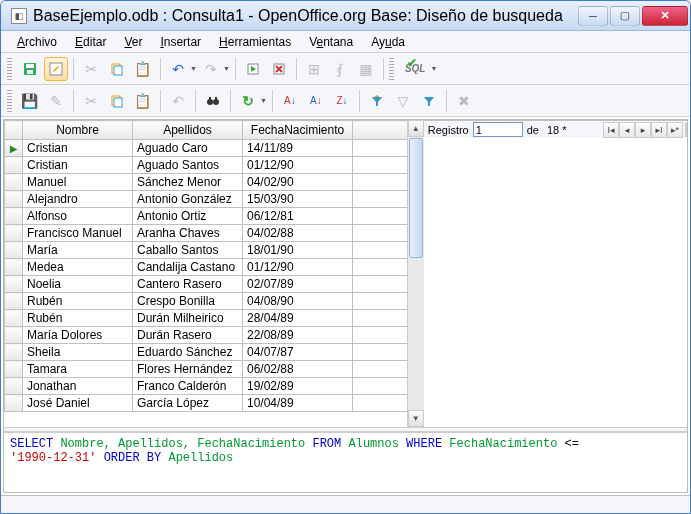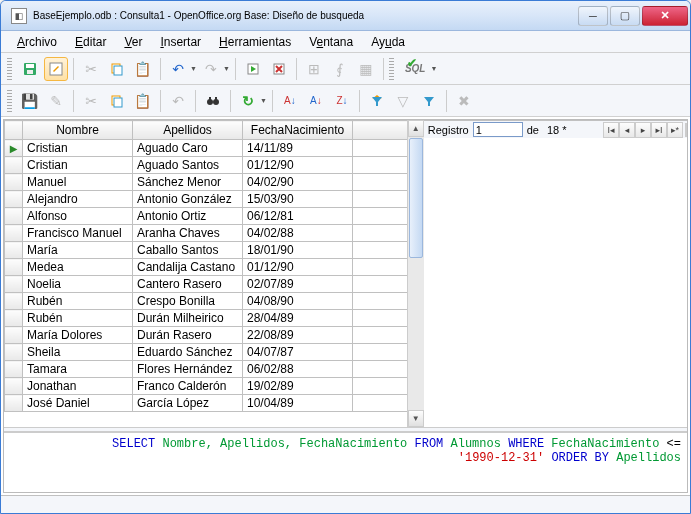--- a/index.html
+++ b/index.html
@@ -1,20 +1,20 @@
 <!DOCTYPE html>
 <html><head>
 <meta charset="utf-8">
 <style>
 * { box-sizing: border-box; margin: 0; padding: 0; }
 body { font-family: "Segoe UI", Tahoma, sans-serif; font-size: 12px; background: #fff; width: 691px; height: 514px; overflow: hidden; }
 .window { width: 691px; height: 514px; border: 1px solid #3a7bd5; border-radius: 6px 6px 0 0; display: flex; flex-direction: column; background: #fff; box-shadow: 0 0 3px rgba(0,0,0,0.3); }
 .titlebar { height: 30px; background: linear-gradient(to bottom, #e8f0fb 0%, #d8e6f8 50%, #c4d9f3 100%); border-bottom: 1px solid #9bb7dd; display: flex; align-items: center; padding: 0 2px 0 10px; border-radius: 5px 5px 0 0; }
 .title-icon { width: 16px; height: 16px; margin-right: 6px; background: #fff; border: 1px solid #888; display: flex; align-items: center; justify-content: center; font-size: 9px; color: #555; }
-.title-text { flex: 1; color: #000; font-size: 10px; }
+.title-text { flex: 1; color: #000; font-size: 16px; }
 .win-btns { display: flex; gap: 2px; }
 .win-btn { width: 30px; height: 20px; border-radius: 3px; display: flex; align-items: center; justify-content: center; font-size: 11px; border: 1px solid rgba(0,0,0,0.2); }
 .win-min, .win-max { background: linear-gradient(to bottom, #f0f5fc, #c8dbf3); color: #333; }
 .win-close { background: linear-gradient(to bottom, #e68, #c23); color: #fff; width: 46px; font-weight: bold; }
 .menubar { height: 22px; display: flex; align-items: center; padding: 0 8px; gap: 2px; border-bottom: 1px solid #d0d0d0; background: #f4f6fa; }
 .menu-item { padding: 2px 8px; color: #000; }
 .menu-item u { text-decoration: underline; }
 .toolbar { height: 32px; display: flex; align-items: center; padding: 2px 6px; gap: 2px; border-bottom: 1px solid #d0d0d0; background: #f4f6fa; }
 .tbtn { width: 24px; height: 24px; display: flex; align-items: center; justify-content: center; border: 1px solid transparent; border-radius: 3px; font-size: 14px; }
 .tbtn.active { border: 1px solid #f5b742; background: linear-gradient(to bottom, #fff2d9, #ffe1a5); }
@@ -41,21 +41,21 @@
 .scroll-track { flex: 1; }
 
 .navbar { height: 18px; border-top: 1px solid #c0c0c0; display: flex; align-items: center; font-size: 11px; background: #f4f6fa; }
 .nav-label { padding: 0 4px; }
 .nav-input { width: 50px; height: 15px; border: 1px solid #7a9ac9; font-size: 11px; padding: 0 2px; background: #fff; }
 .nav-btn { width: 16px; height: 16px; border: 1px solid #ccc; background: linear-gradient(to bottom,#fdfdfd,#e8e8e8); display: flex; align-items: center; justify-content: center; font-size: 9px; color: #444; }
 .nav-track { flex: 1; height: 14px; background: #e9e9e9; border: 1px solid #ccc; margin-left: 2px; }
 
 .splitter { height: 5px; background: #f4f6fa; border-top: 1px solid #ccc; border-bottom: 1px solid #ccc; cursor: row-resize; }
 
-.sql-pane { height: 60px; padding: 4px 6px; font-family: "Courier New", monospace; font-size: 12px; background: #fff; overflow: hidden; border-top: 1px solid #ccc; position: relative; text-align: right; }
+.sql-pane { height: 60px; padding: 4px 6px; font-family: "Courier New", monospace; font-size: 12px; background: #fff; overflow: hidden; border-top: 1px solid #ccc; position: relative; }
 .k-blue { color: #0000cc; }
 .k-green { color: #009933; }
 .k-red { color: #cc0000; }
 .statusbar { height: 18px; border-top: 1px solid #c0c0c0; background: #f4f6fa; }
 
 svg.ico { width: 16px; height: 16px; }
 </style>
 </head>
 <body>
 

